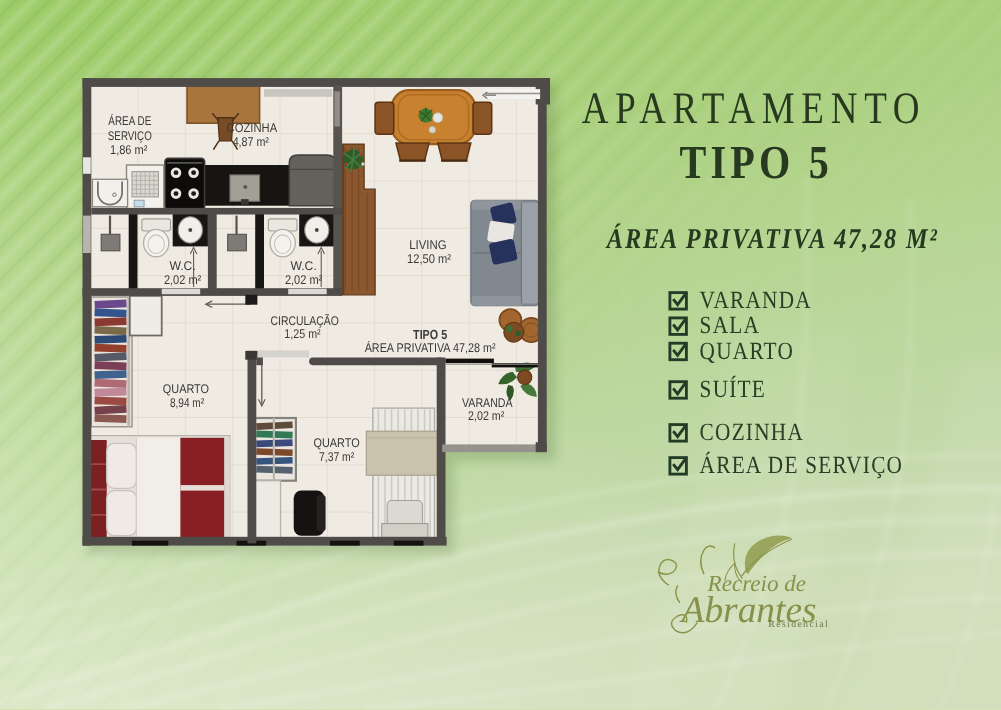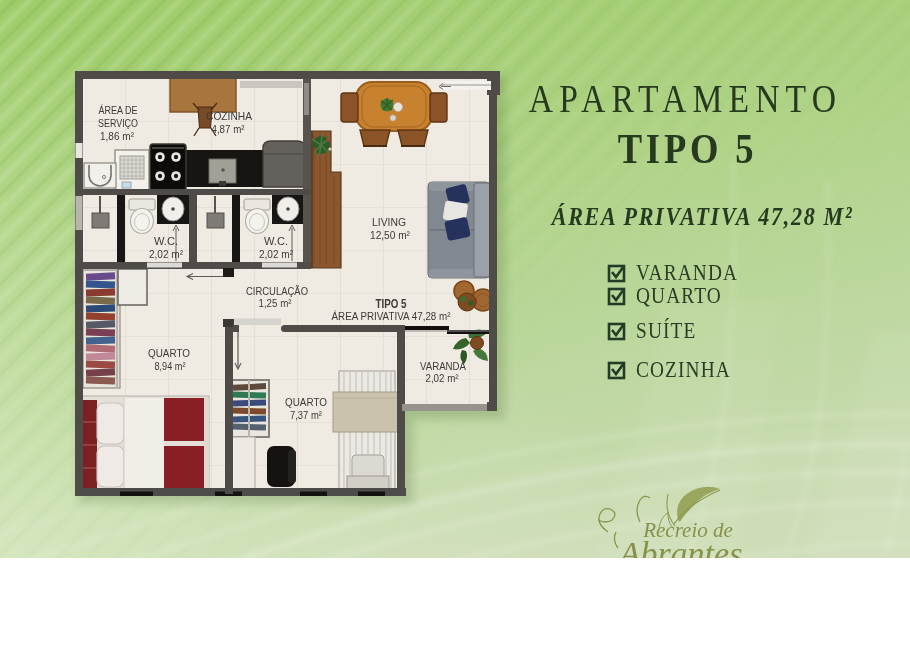--- a/index.html
+++ b/index.html
@@ -1,16 +1,16 @@
 <!DOCTYPE html>
 <html><head>
 <meta charset="utf-8">
 <style>
   html,body{margin:0;padding:0;overflow:hidden}
-  .stage{position:relative;width:910px;height:558px;overflow:hidden;font-family:"Liberation Sans",sans-serif;background:#cfe0ae}
+  .stage{position:relative;width:910px;height:645px;overflow:hidden;font-family:"Liberation Sans",sans-serif;background:#cfe0ae}
   .bg{position:absolute;left:0;top:0}
   .panel{position:absolute;left:505px;top:0;width:405px;color:#1d3a25}
   .t1{position:absolute;left:-22px;top:74px;width:405px;text-align:center;font-family:"Liberation Serif",serif;font-size:41px;font-weight:400;letter-spacing:7.5px;color:#27391f;white-space:nowrap;transform:scaleX(0.82);transform-origin:50% 50%}
   .t2{position:absolute;left:-20px;top:124px;width:405px;text-align:center;font-family:"Liberation Serif",serif;font-size:43px;font-weight:700;letter-spacing:4.5px;color:#27391f;transform:scaleX(0.85);transform-origin:50% 50%}
   .t3{position:absolute;left:-5px;top:202px;width:405px;text-align:center;font-family:"Liberation Serif",serif;font-size:26px;font-weight:700;font-style:italic;letter-spacing:2px;color:#273a20;white-space:nowrap;transform:scaleX(0.85);transform-origin:50% 50%}
   .list{position:absolute;left:102px;top:261px}
   .item{display:flex;align-items:center;height:23px;font-family:"Liberation Serif",serif;font-size:22.5px;color:#2a3d26;white-space:nowrap}
   .itx{display:inline-block;transform:scaleX(0.86);transform-origin:0 50%;letter-spacing:1.3px}
   .item svg{margin-right:9px}
   .logo{position:absolute;left:578px;top:460px;width:240px;text-align:center;color:#87914a}
@@ -409,40 +409,54 @@
   <div class="t3">ÁREA PRIVATIVA 47,28 M²</div>
 
   <div class="list">
     <div class="item" style="margin-bottom:0px">
           <svg width="20" height="20" viewBox="0 0 20 20">
             <rect x="2" y="3" width="15" height="15" fill="none" stroke="#223c28" stroke-width="2.6"></rect>
             <path d="M5,9 L9,14 L17,3" fill="none" stroke="#223c28" stroke-width="2.6"></path>
           </svg>
           <span class="itx">VARANDA</span>
         </div>
+    <div class="item" style="margin-bottom:0px">
+          <svg width="20" height="20" viewBox="0 0 20 20">
+            <rect x="2" y="3" width="15" height="15" fill="none" stroke="#223c28" stroke-width="2.6"></rect>
+            <path d="M5,9 L9,14 L17,3" fill="none" stroke="#223c28" stroke-width="2.6"></path>
+          </svg>
+          <span class="itx">SALA</span>
+        </div>
     <div class="item" style="margin-bottom:12px">
           <svg width="20" height="20" viewBox="0 0 20 20">
             <rect x="2" y="3" width="15" height="15" fill="none" stroke="#223c28" stroke-width="2.6"></rect>
             <path d="M5,9 L9,14 L17,3" fill="none" stroke="#223c28" stroke-width="2.6"></path>
           </svg>
           <span class="itx">QUARTO</span>
         </div>
     <div class="item" style="margin-bottom:16px">
           <svg width="20" height="20" viewBox="0 0 20 20">
             <rect x="2" y="3" width="15" height="15" fill="none" stroke="#223c28" stroke-width="2.6"></rect>
             <path d="M5,9 L9,14 L17,3" fill="none" stroke="#223c28" stroke-width="2.6"></path>
           </svg>
           <span class="itx">SUÍTE</span>
         </div>
     <div class="item" style="margin-bottom:7px">
           <svg width="20" height="20" viewBox="0 0 20 20">
             <rect x="2" y="3" width="15" height="15" fill="none" stroke="#223c28" stroke-width="2.6"></rect>
             <path d="M5,9 L9,14 L17,3" fill="none" stroke="#223c28" stroke-width="2.6"></path>
           </svg>
           <span class="itx">COZINHA</span>
+        </div>
+    <div class="item">
+          <svg width="20" height="20" viewBox="0 0 20 20">
+            <rect x="2" y="3" width="15" height="15" fill="none" stroke="#223c28" stroke-width="2.6"></rect>
+            <path d="M5,9 L9,14 L17,3" fill="none" stroke="#223c28" stroke-width="2.6"></path>
+          </svg>
+          <span class="itx">ÁREA DE SERVIÇO</span>
         </div>
   </div>
 </div>
 
 <div class="logo">
   <svg width="240" height="130" viewBox="0 0 240 130">
 
     <g fill="none" stroke="#8e9750" stroke-width="1.4">
       <path d="M100,60 Q96,42 110,33 Q126,23 142,29 Q127,33 117,44 Q106,55 102,62 Z" fill="#9aa55d" stroke="none"></path>
       <path d="M96,64 Q110,44 142,30" stroke-width="1.2"></path>

